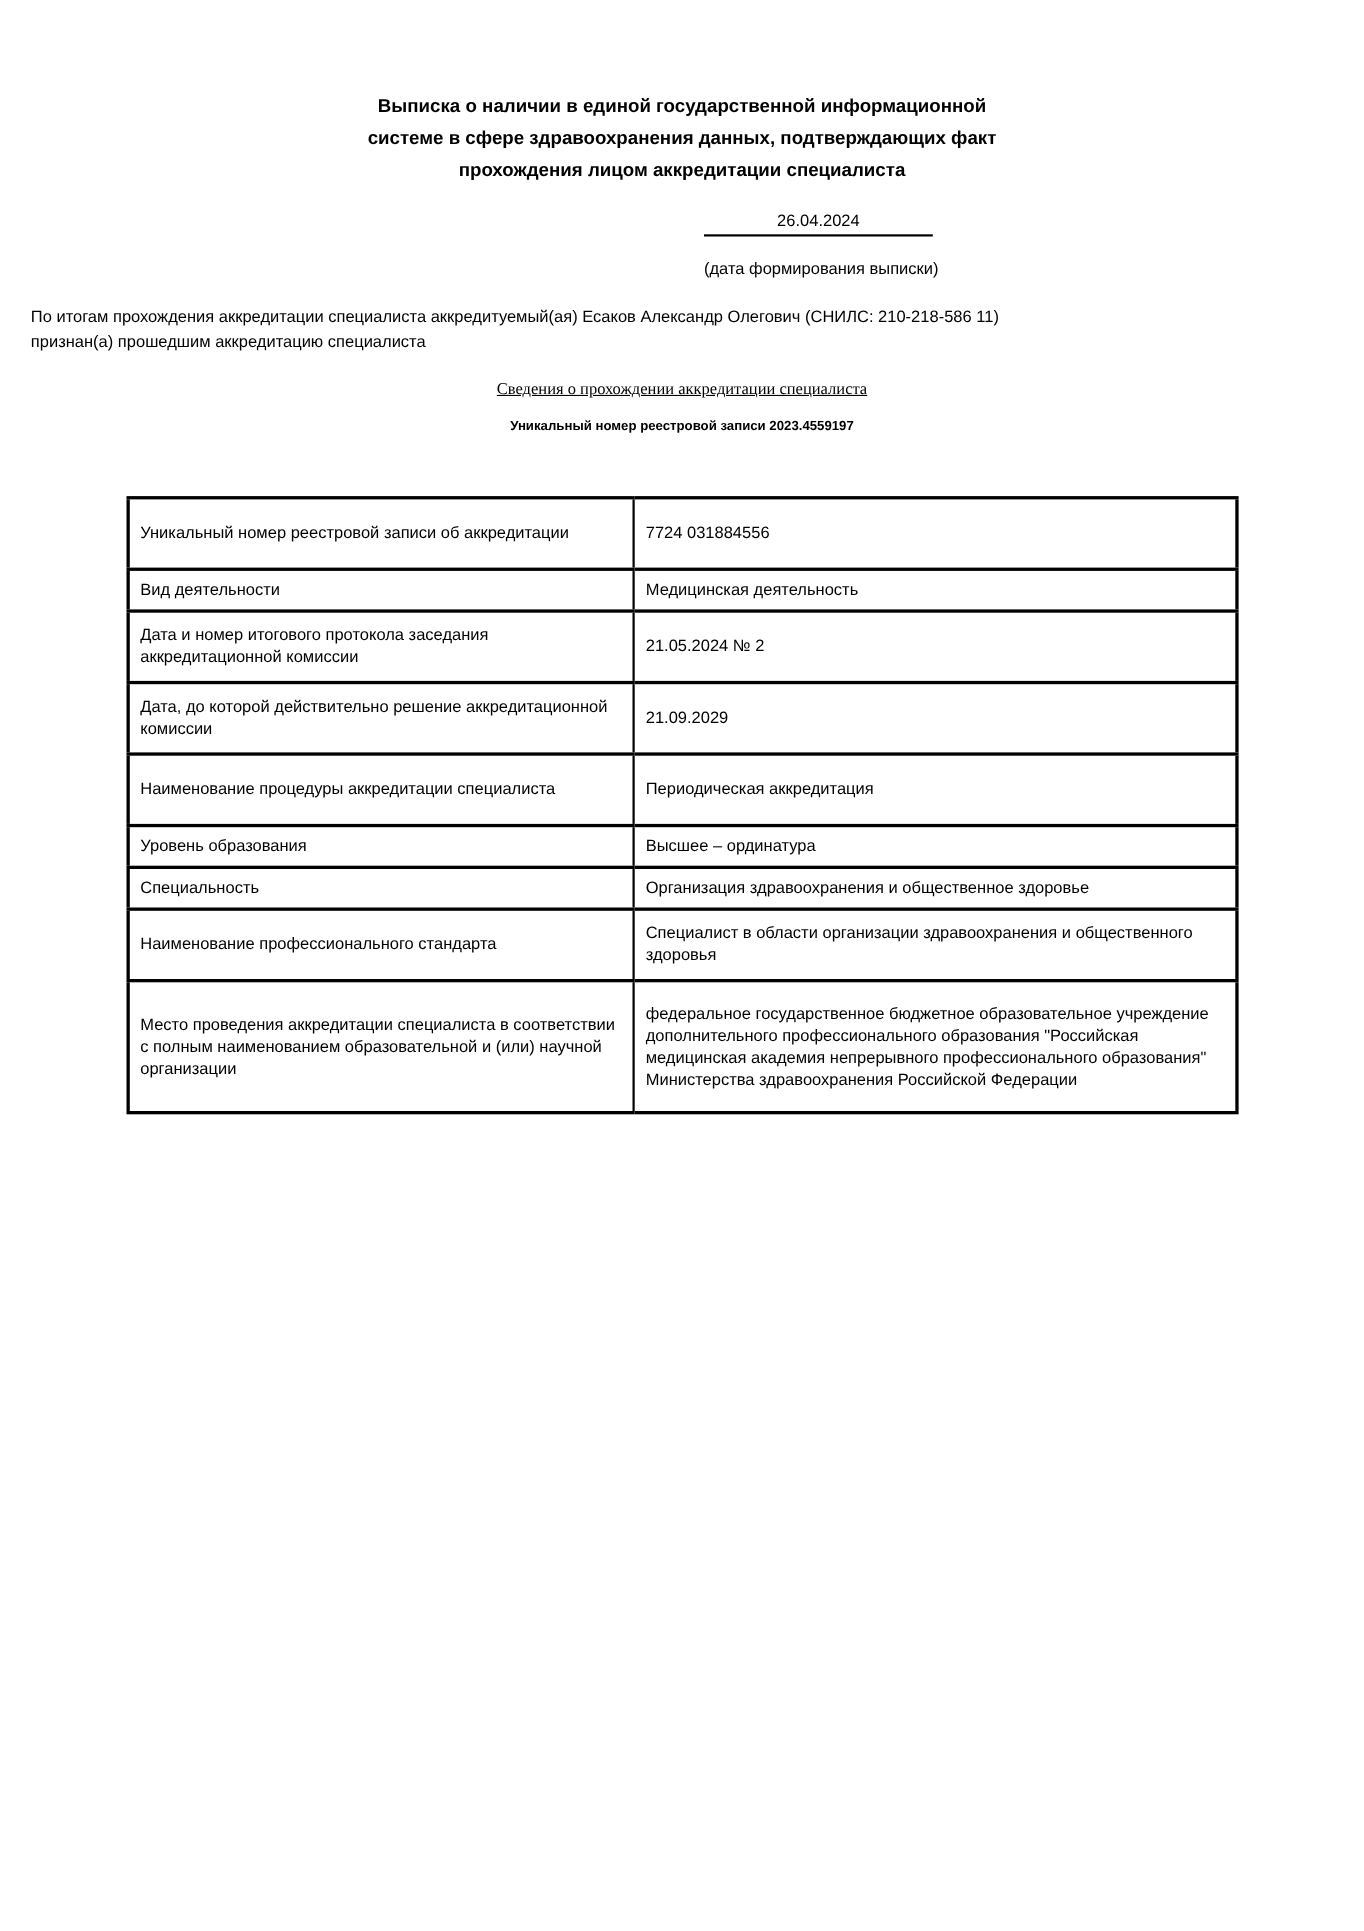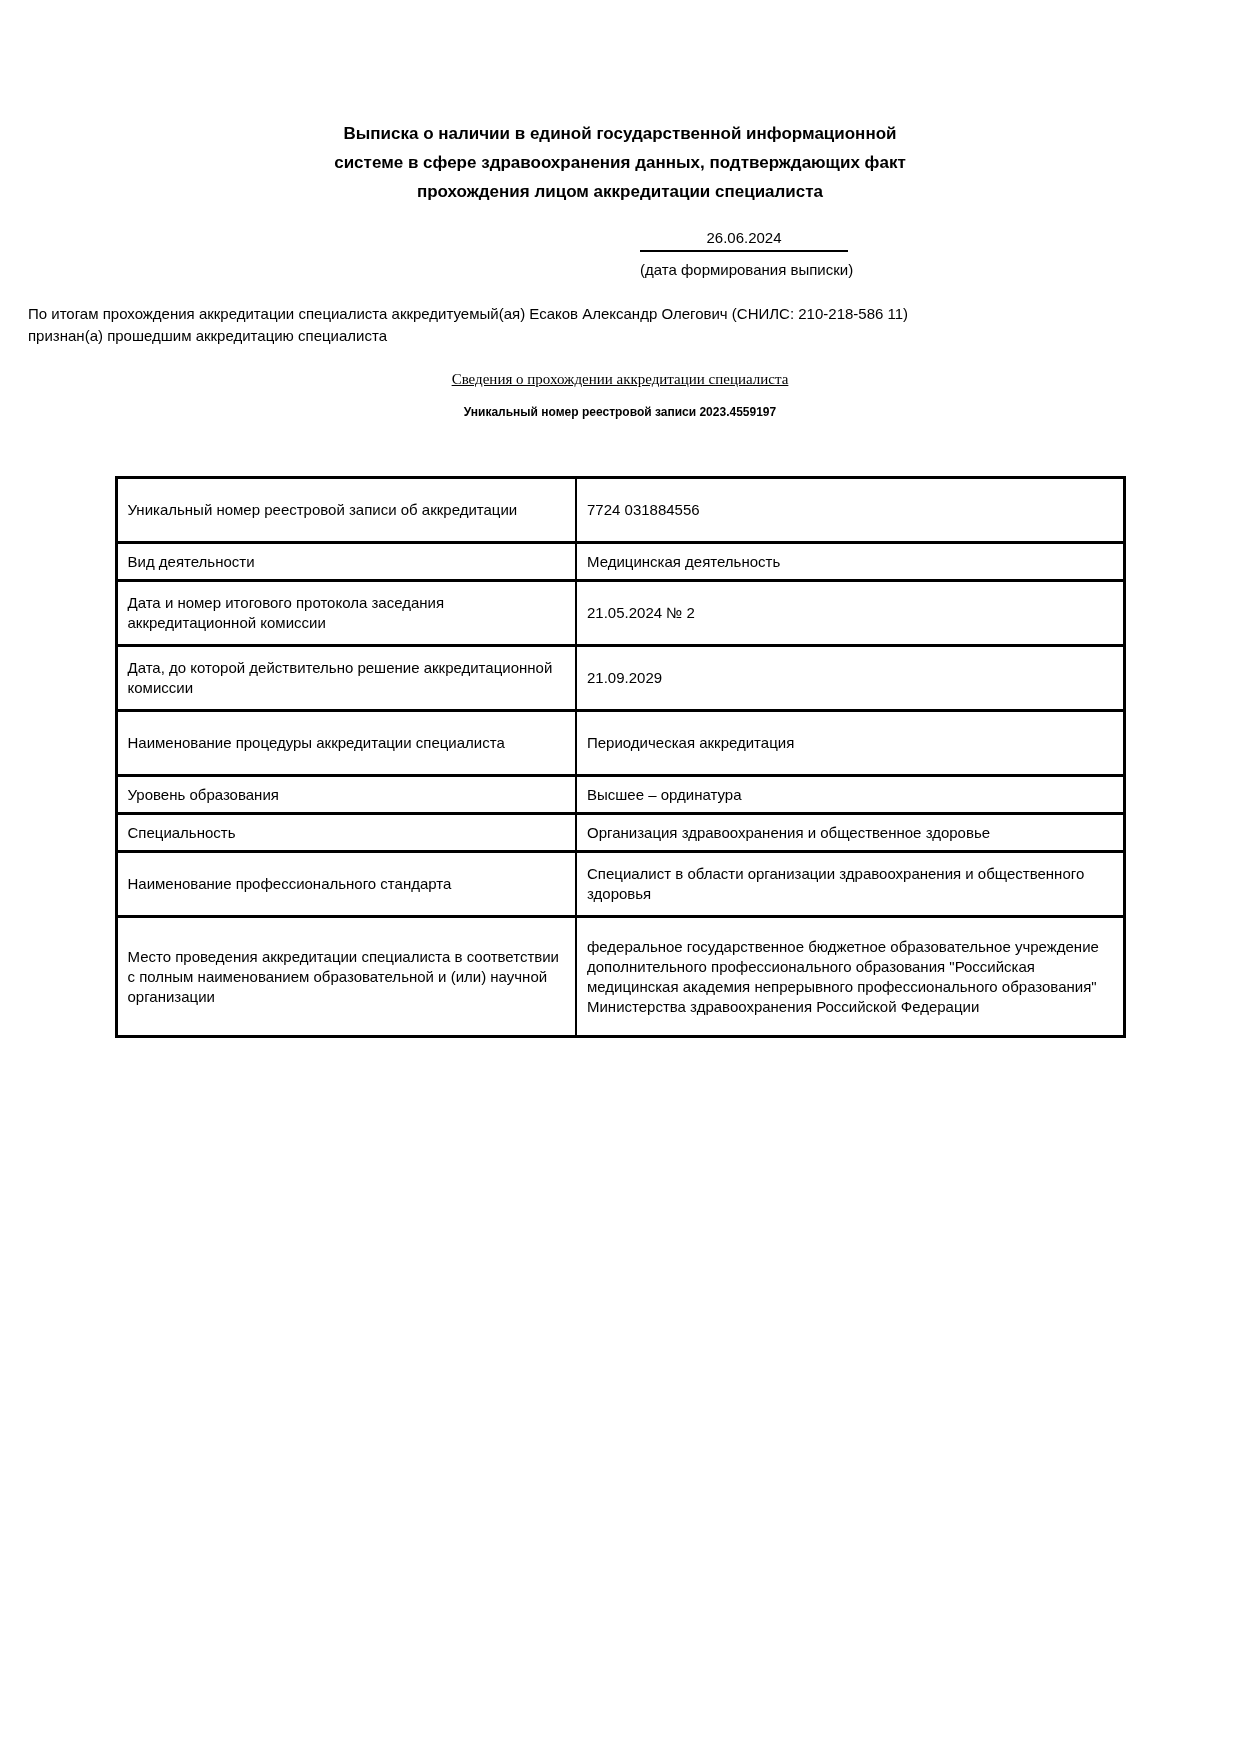--- a/index.html
+++ b/index.html
@@ -11,39 +11,39 @@
     color: #000000;
     font-family: "Liberation Sans", "DejaVu Sans", sans-serif;
   }
   .page {
     position: relative;
     width: 1240px;
     height: 1755px;
     overflow: hidden;
   }
   .doc-title {
-    padding-top: 119px;
+    padding-top: 82px;
     text-align: center;
     font-weight: bold;
     font-size: 17px;
     line-height: 29px;
   }
   .date-block {
     width: 208px;
     margin: 22px 0 0 640px;
     text-align: center;
     font-size: 15px;
     line-height: 19px;
   }
   .date-value {
     padding-bottom: 3px;
     border-bottom: 2px solid #000;
   }
   .date-caption {
-    padding-top: 8px;
+    padding-top: 20px;
     white-space: nowrap;
   }
   .intro {
     margin-top: 24px;
     text-align: left;
     font-size: 15px;
     line-height: 22px;
     margin-left: 28px;
   }
   .section-heading {
@@ -88,21 +88,21 @@
 
 <div class="page">
 
   <div class="doc-title">
     <div>Выписка о наличии в единой государственной информационной</div>
     <div>системе в сфере здравоохранения данных, подтверждающих факт</div>
     <div>прохождения лицом аккредитации специалиста</div>
   </div>
 
   <div class="date-block">
-    <div class="date-value">26.06.2024</div>
+    <div class="date-value">26.04.2024</div>
     <div class="date-caption">(дата формирования выписки)</div>
   </div>
 
   <div class="intro">
     <div>По итогам прохождения аккредитации специалиста аккредитуемый(ая) Есаков Александр Олегович (СНИЛС: 210-218-586 11)</div>
     <div>признан(а) прошедшим аккредитацию специалиста</div>
   </div>
 
   <div class="section-heading">Сведения о прохождении аккредитации специалиста</div>
 

